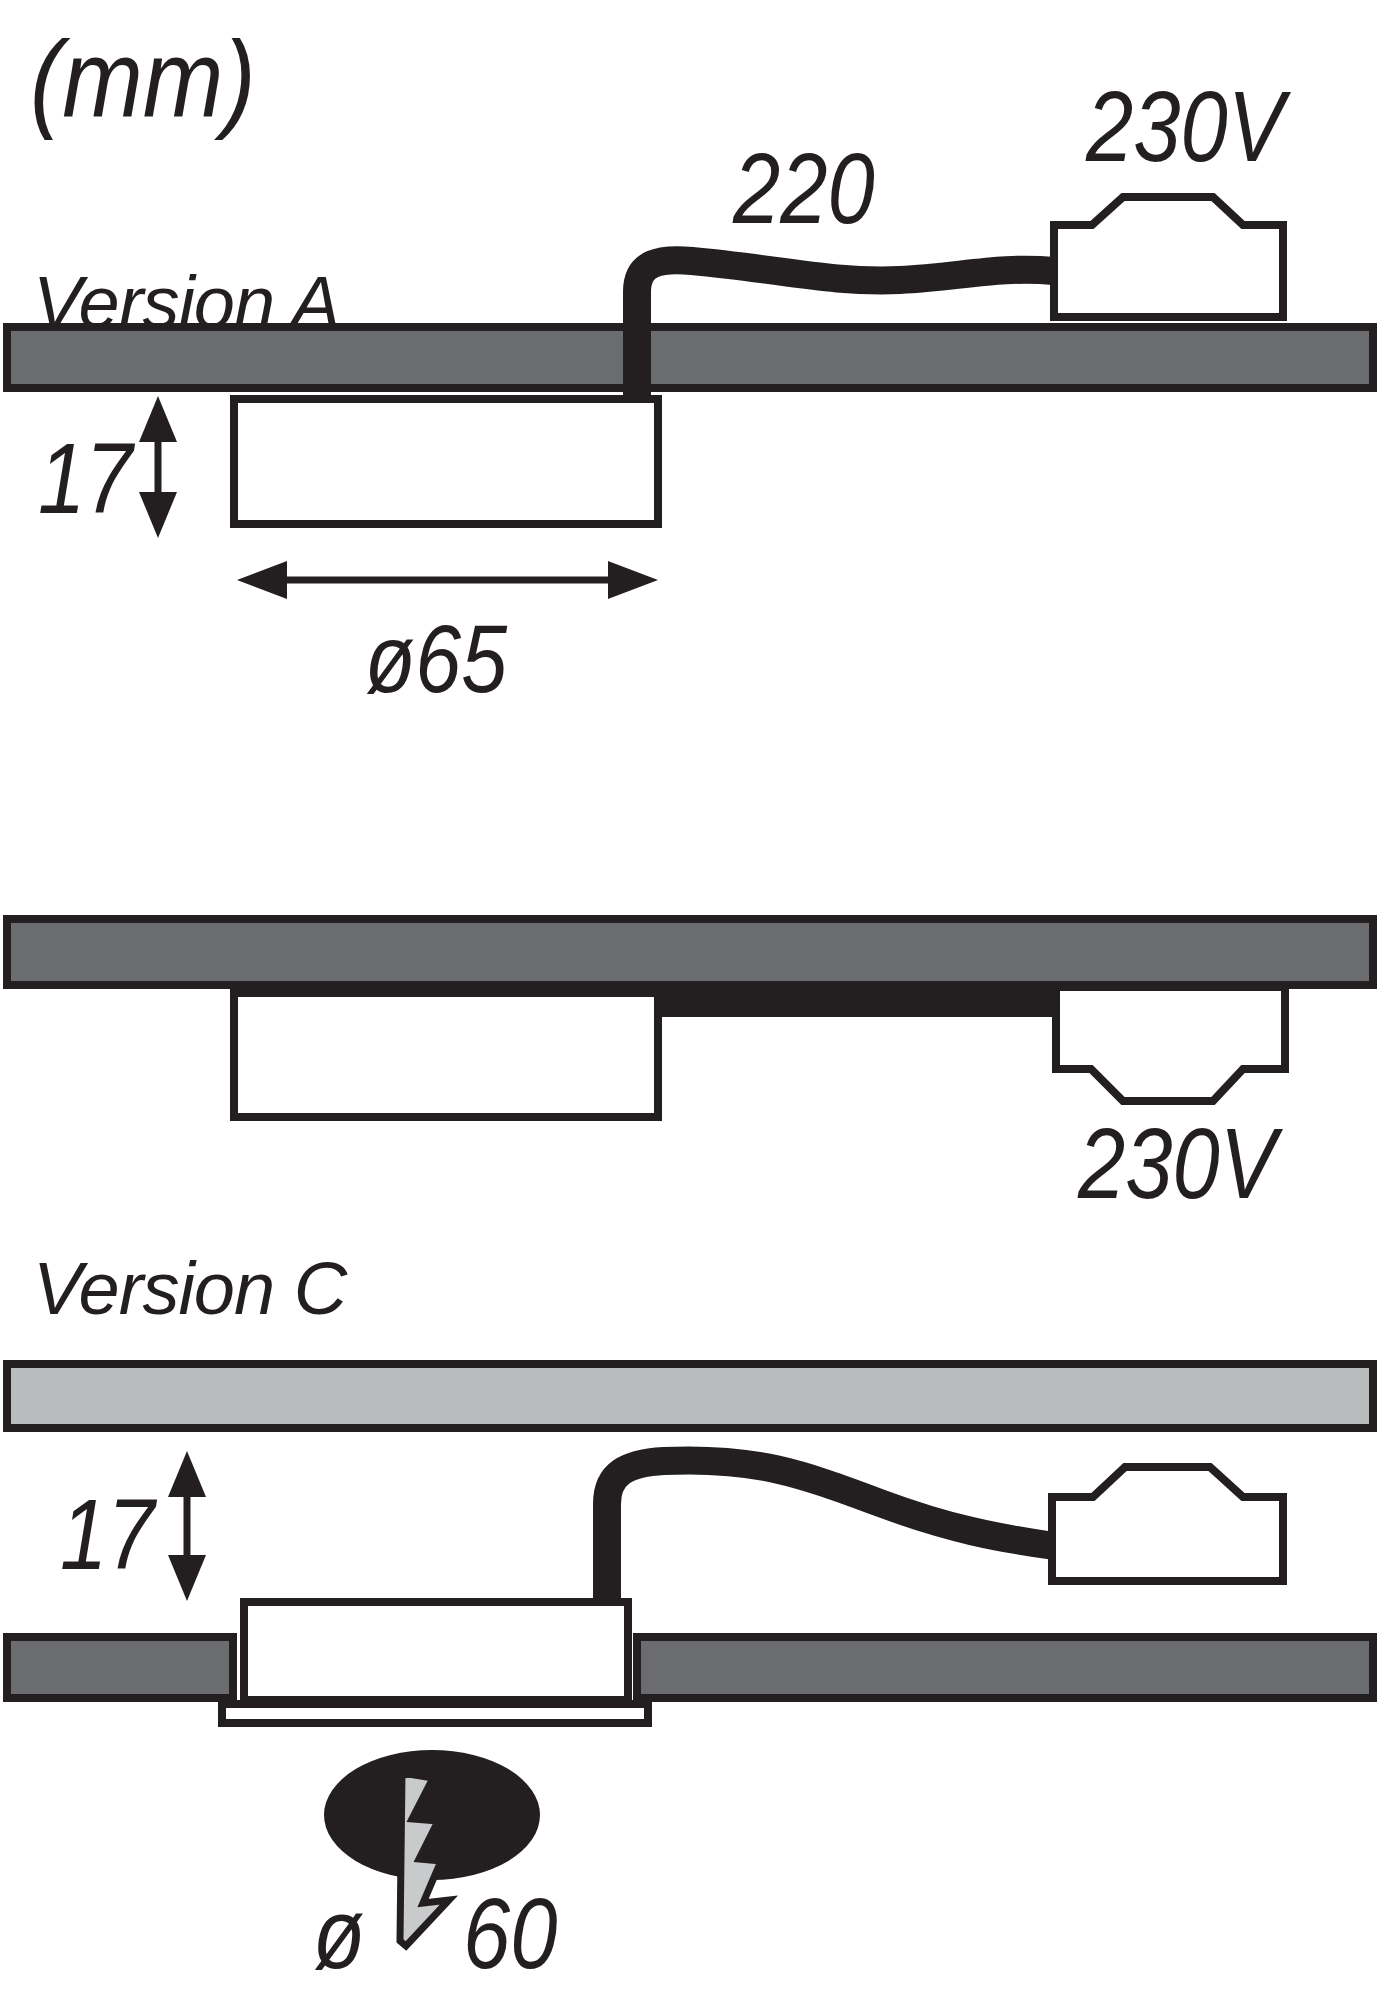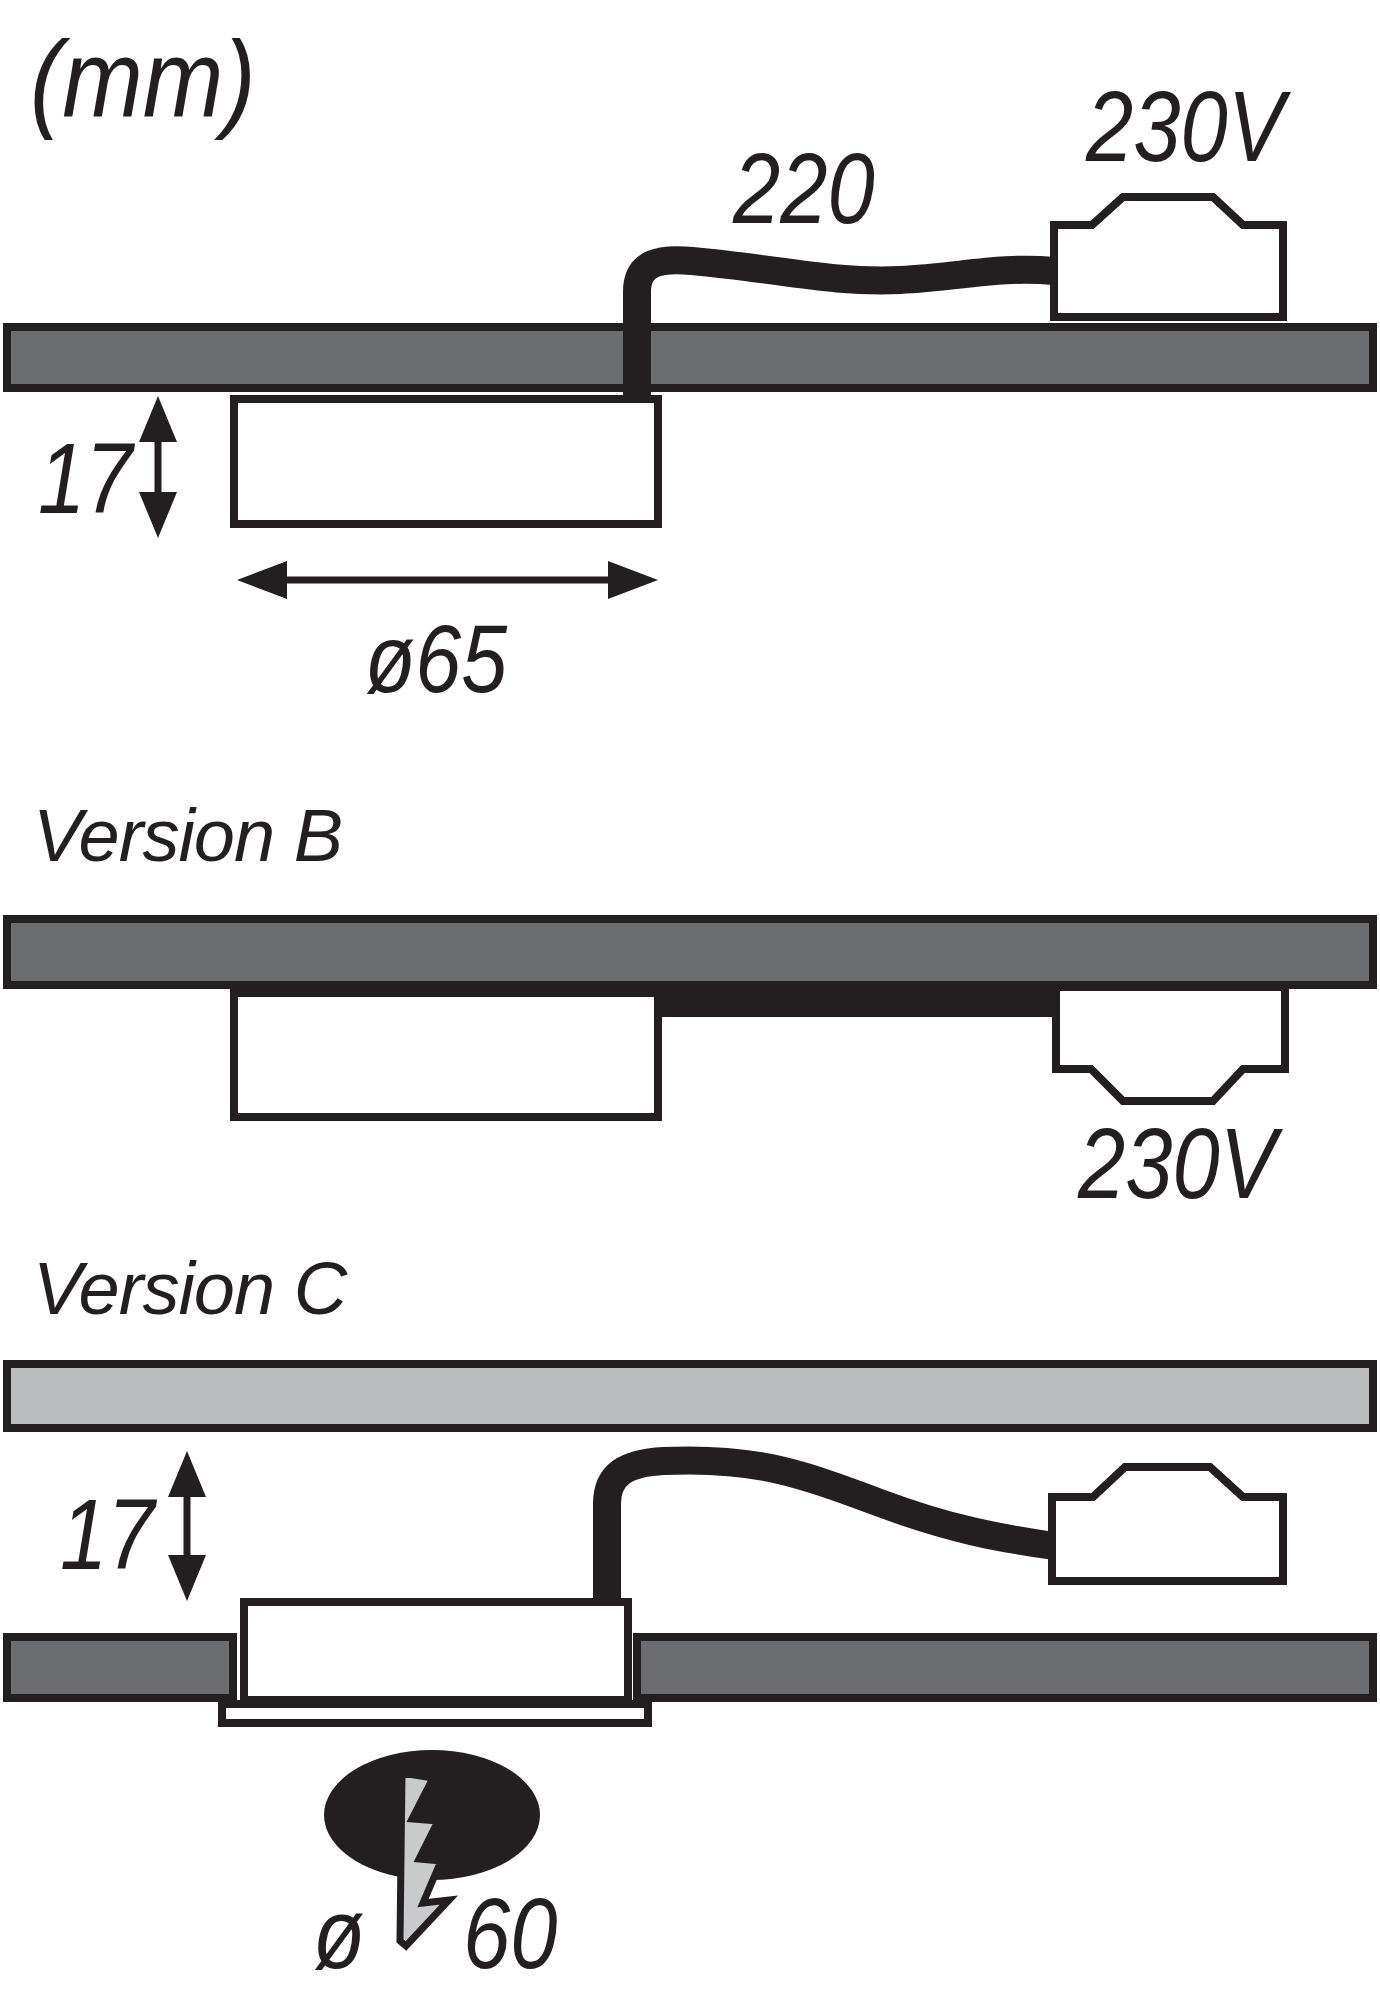--- a/index.html
+++ b/index.html
@@ -99,26 +99,26 @@
         <polygon class="dim-head" points="187,1451 206,1497 168,1497"></polygon>
         <polygon class="dim-head" points="187,1601 206,1555 168,1555"></polygon>
       </g>
       <ellipse class="hole" cx="432" cy="1815" rx="108" ry="65"></ellipse>
       <polygon class="bolt" points="402,1773 433,1778 412,1819 438,1821 419,1859 441,1861 423,1903 449,1900 406,1946 400,1941"></polygon>
     </g>
   </svg>
 
   <div class="txt unit-label">(mm)</div>
 
+  <div class="txt title title-a">Version A</div>
   <div class="txt dim a-length">220</div>
   <div class="txt dim a-voltage">230V</div>
   <div class="txt dim a-depth">17</div>
   <div class="txt dim a-diameter">ø65</div>
 
-  <div class="txt title title-b">Version B</div>
   <div class="txt dim b-voltage">230V</div>
 
   <div class="txt title title-c">Version C</div>
   <div class="txt dim c-depth">17</div>
   <div class="txt dim c-dia-symbol">ø</div>
   <div class="txt dim c-dia-value">60</div>
 
 </div>
 
 </body></html>

